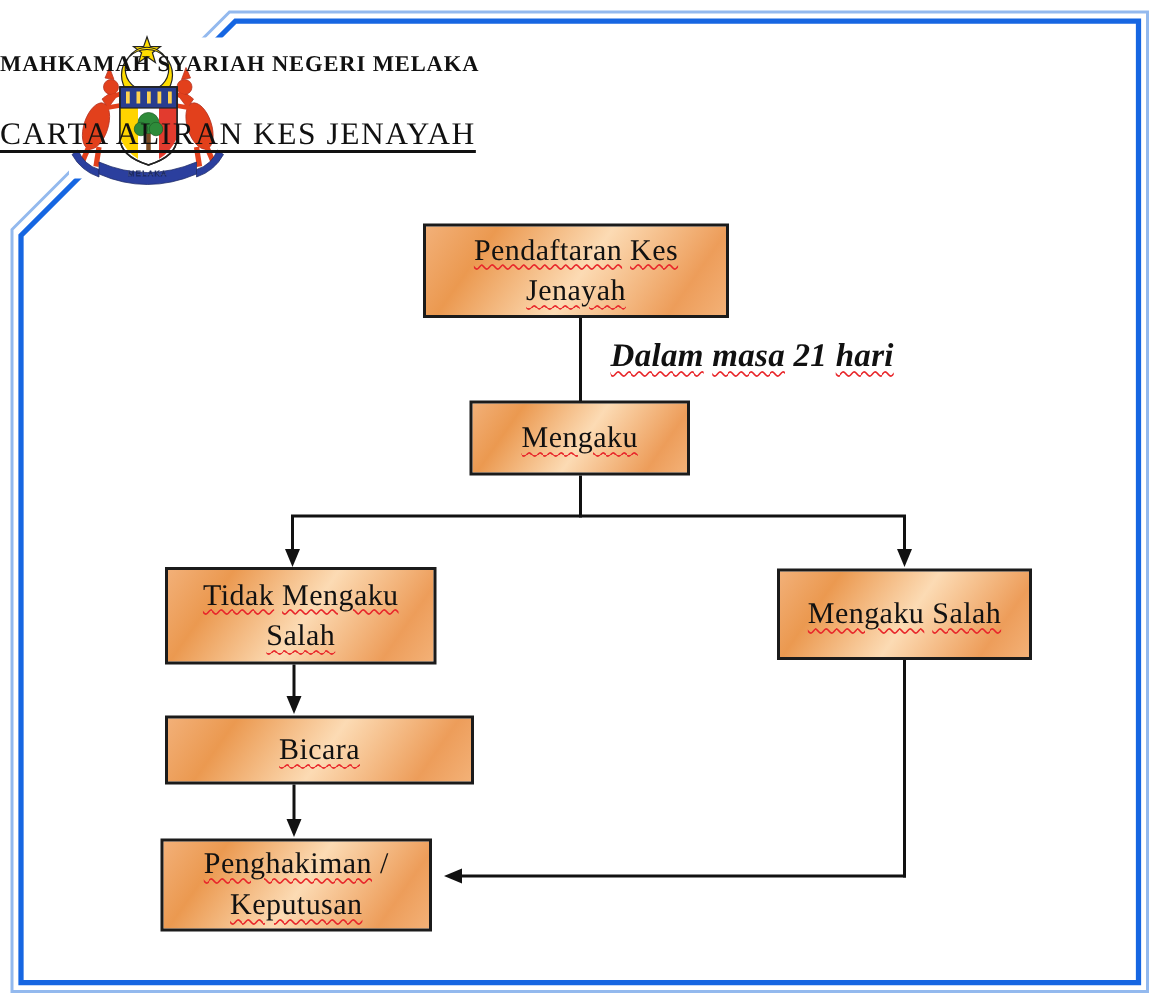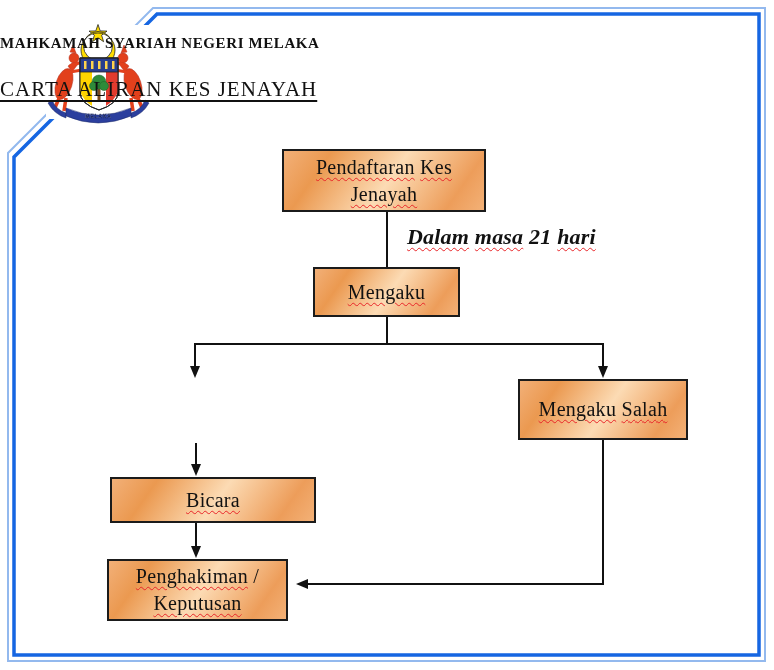--- a/index.html
+++ b/index.html
@@ -145,20 +145,29 @@
       <span class="w">Jenayah</span>
     </div>
   </div>
 
   <div class="fbox" style="left:313px;top:267px;width:147px;height:50px">
     <div>
       <span class="w">Mengaku</span>
     </div>
   </div>
 
+  <div class="fbox" style="left:110px;top:378px;width:181px;height:65px">
+    <div>
+      <span class="w">Tidak</span>
+      <span class="w">Mengaku</span>
+    </div>
+    <div>
+      <span class="w">Salah</span>
+    </div>
+  </div>
 
   <div class="fbox" style="left:518px;top:379px;width:170px;height:61px">
     <div>
       <span class="w">Mengaku</span>
       <span class="w">Salah</span>
     </div>
   </div>
 
   <div class="fbox" style="left:110px;top:477px;width:206px;height:46px">
     <div>

